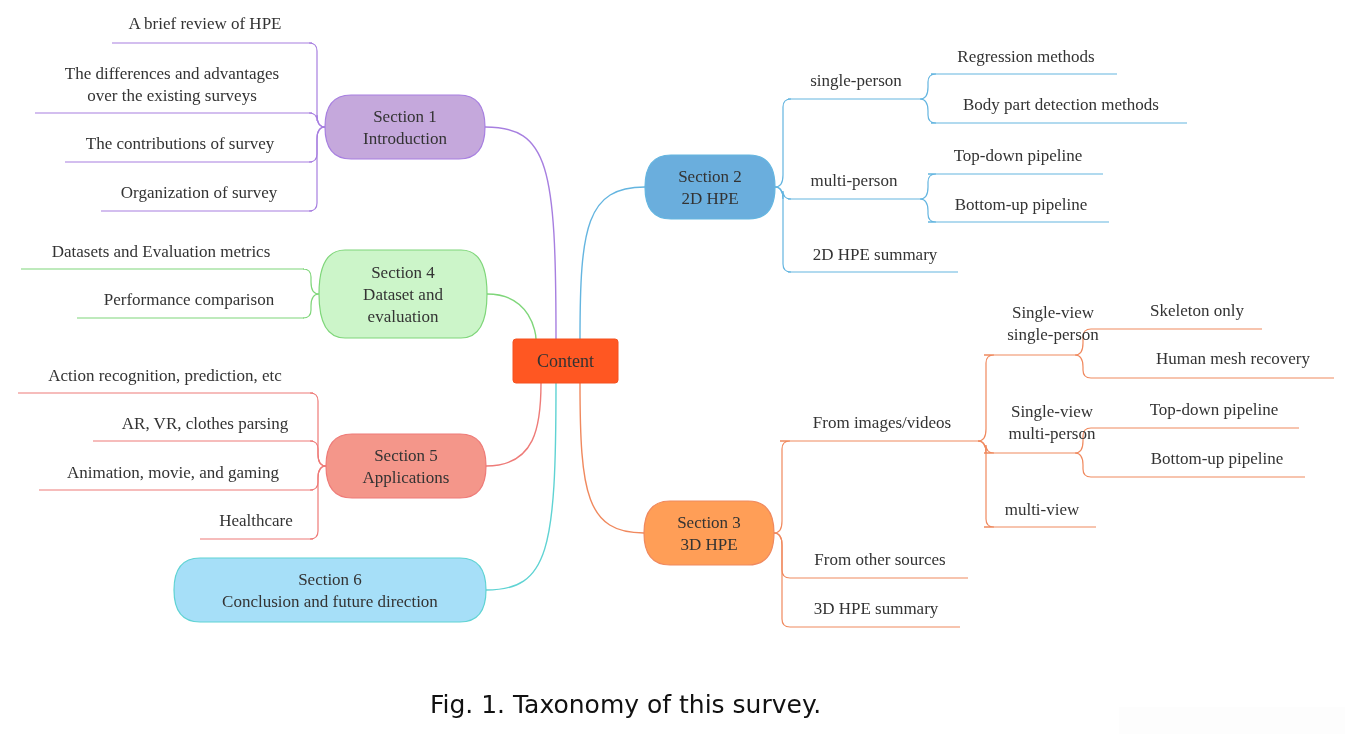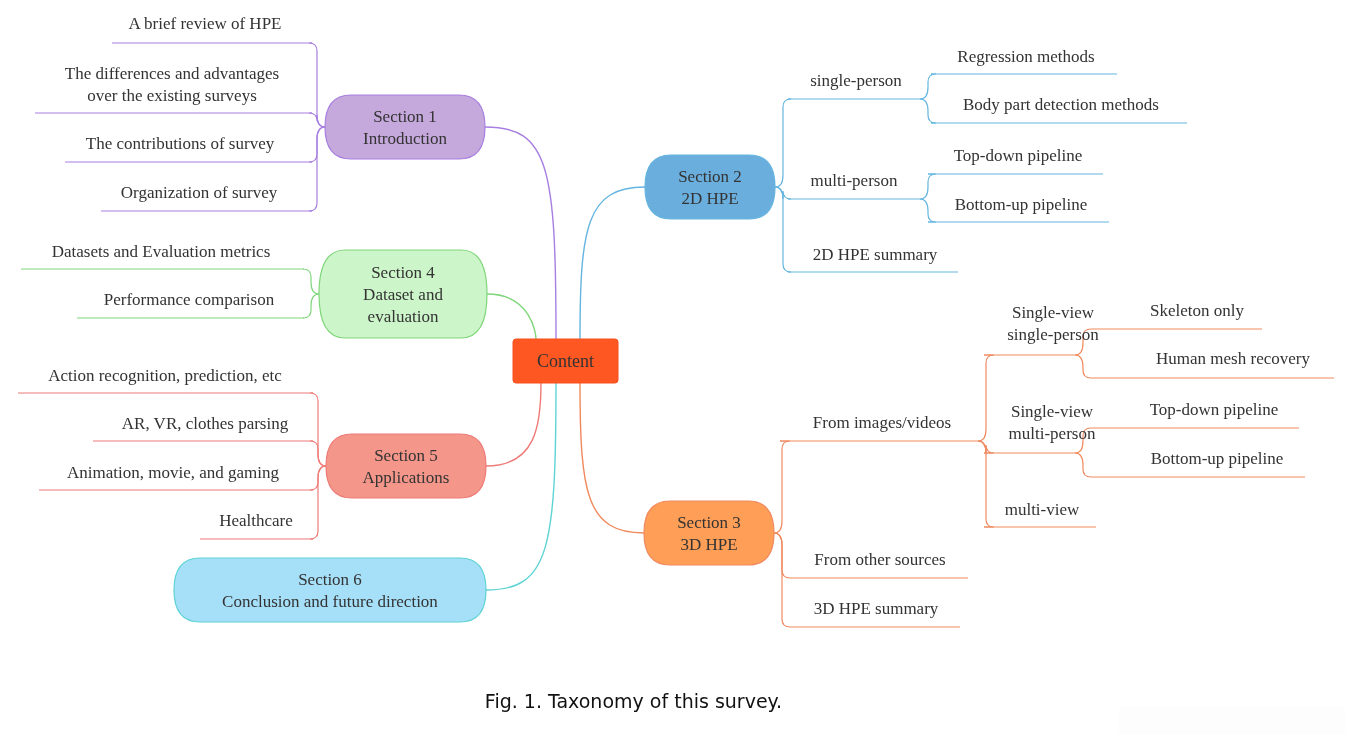--- a/index.html
+++ b/index.html
@@ -21,26 +21,26 @@
     }
     svg text {
       font-family: "Liberation Serif", "DejaVu Serif", serif;
       fill: #333333;
     }
     .leaf-text { font-size: 17px; }
     .node-text { font-size: 17px; }
     .root-text { font-size: 18px; }
     .caption {
       position: absolute;
-      left: 12px;
+      left: 4px;
       width: 1243px;
       top: 690px;
       text-align: center;
       font-family: "DejaVu Sans", "Liberation Sans", sans-serif;
-      font-size: 19px;
+      font-size: 25px;
       color: #111111;
     }
     .ghost-block {
       position: absolute;
       left: 1119px;
       top: 707px;
       width: 226px;
       height: 27px;
       background: #fdfdfd;
     }

